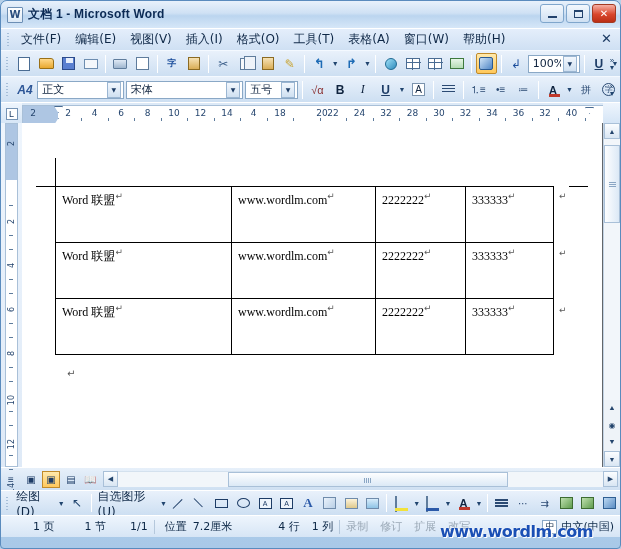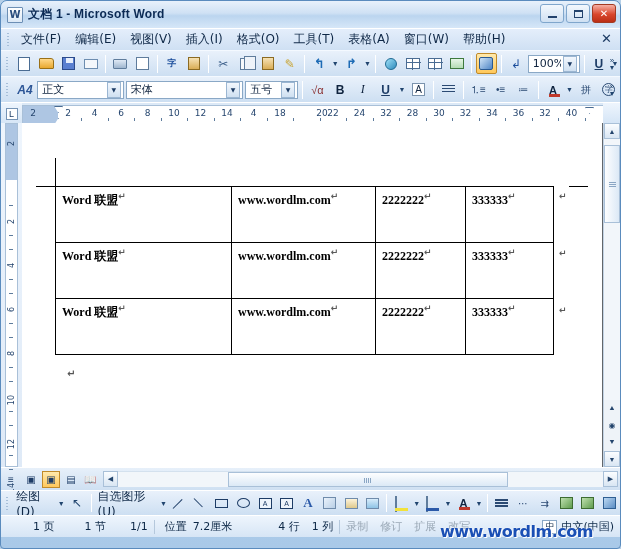--- a/index.html
+++ b/index.html
@@ -193,21 +193,21 @@
   }
   .vruler .rail { position: absolute; left: 4px; top: 0; bottom: 0; width: 13px;
     background: #fff; border: 1px solid #a9c0d8; }
   .vruler .vzone { position: absolute; left: 5px; width: 11px; background: #aec6e3; }
   .vruler .vnum { position: absolute; left: 6px; font-size: 8px; color: #26466f;
     writing-mode: vertical-rl; transform: rotate(180deg);
     font-family:"DejaVu Sans", sans-serif; }
   .vruler .vtick { position: absolute; left: 8px; width: 4px; height: 1px; background: #5d7b9c; }
 
   .canvas {
-    flex: 1; background: #868a8e; position: relative; overflow: hidden; font-weight: bold;
+    flex: 1; background: #868a8e; position: relative; overflow: hidden;
   }
   .page {
     position: absolute; left: 0; top: 0; right: 0; bottom: 0;
     background: #ffffff; border-right: 1px solid #62666a;
   }
   .margin-mark {
     position: absolute; background: #000;
   }
   table.doc-table {
     position: absolute; left: 33px; top: 63px;

